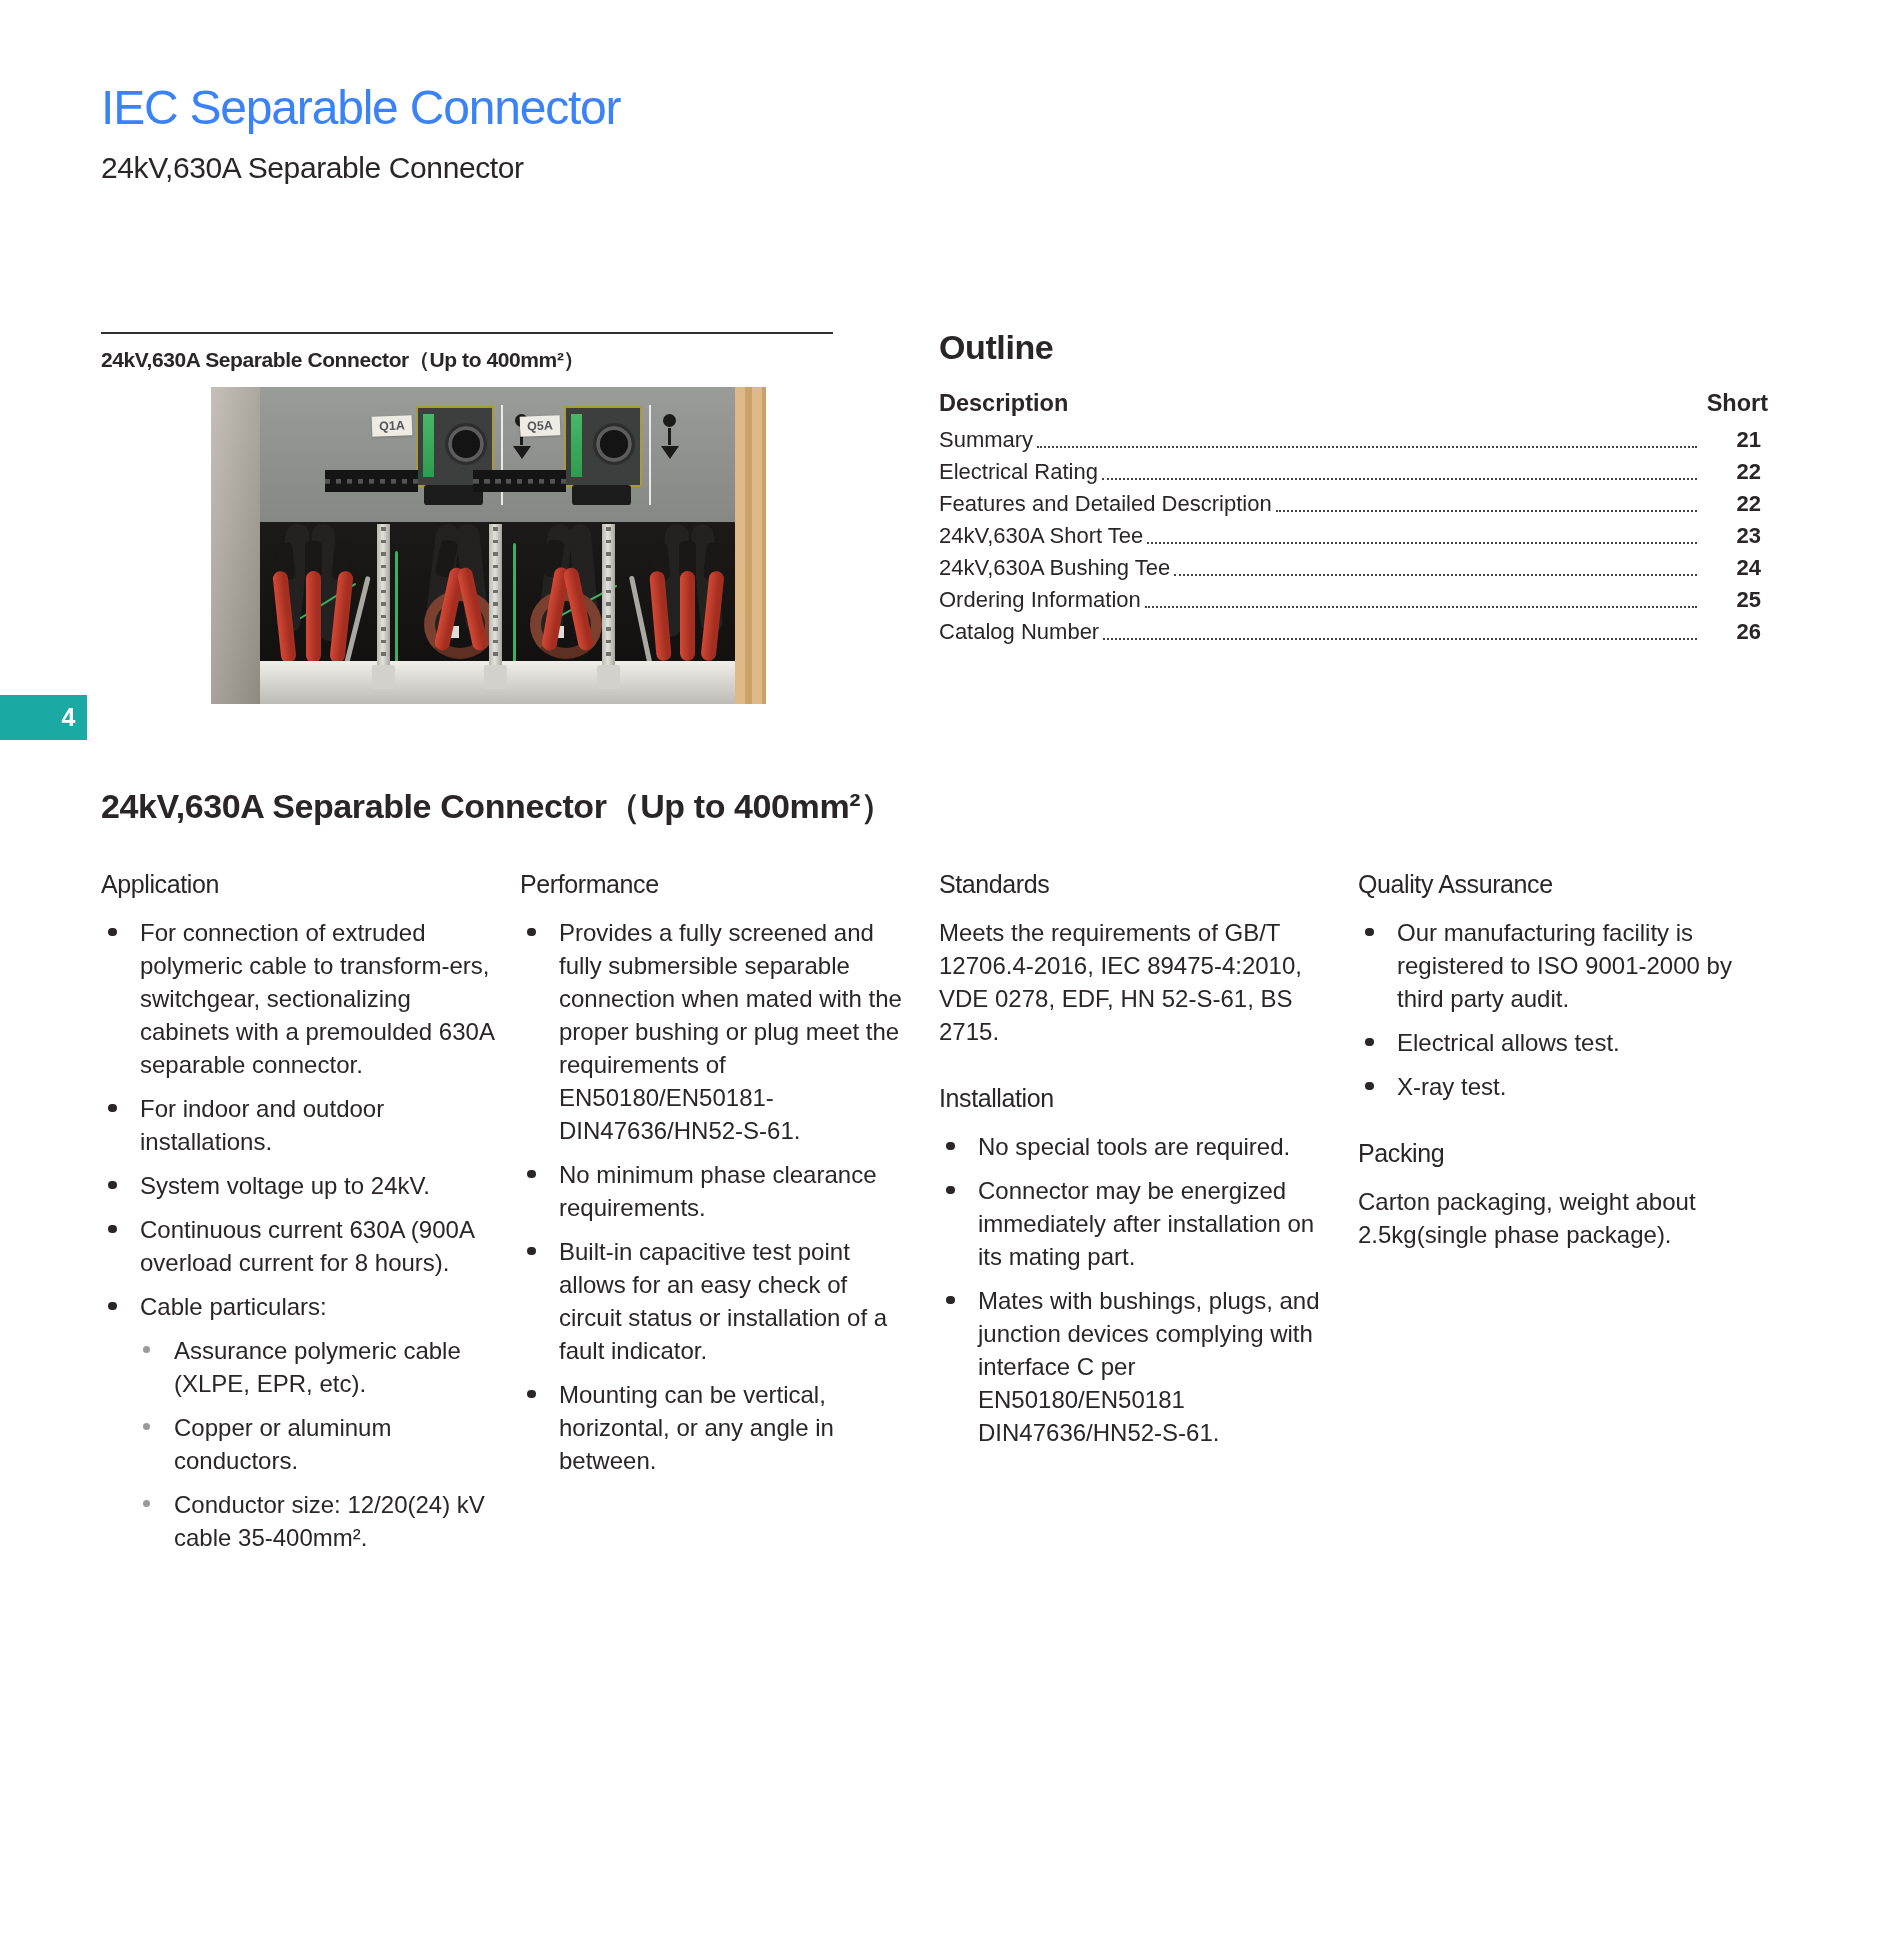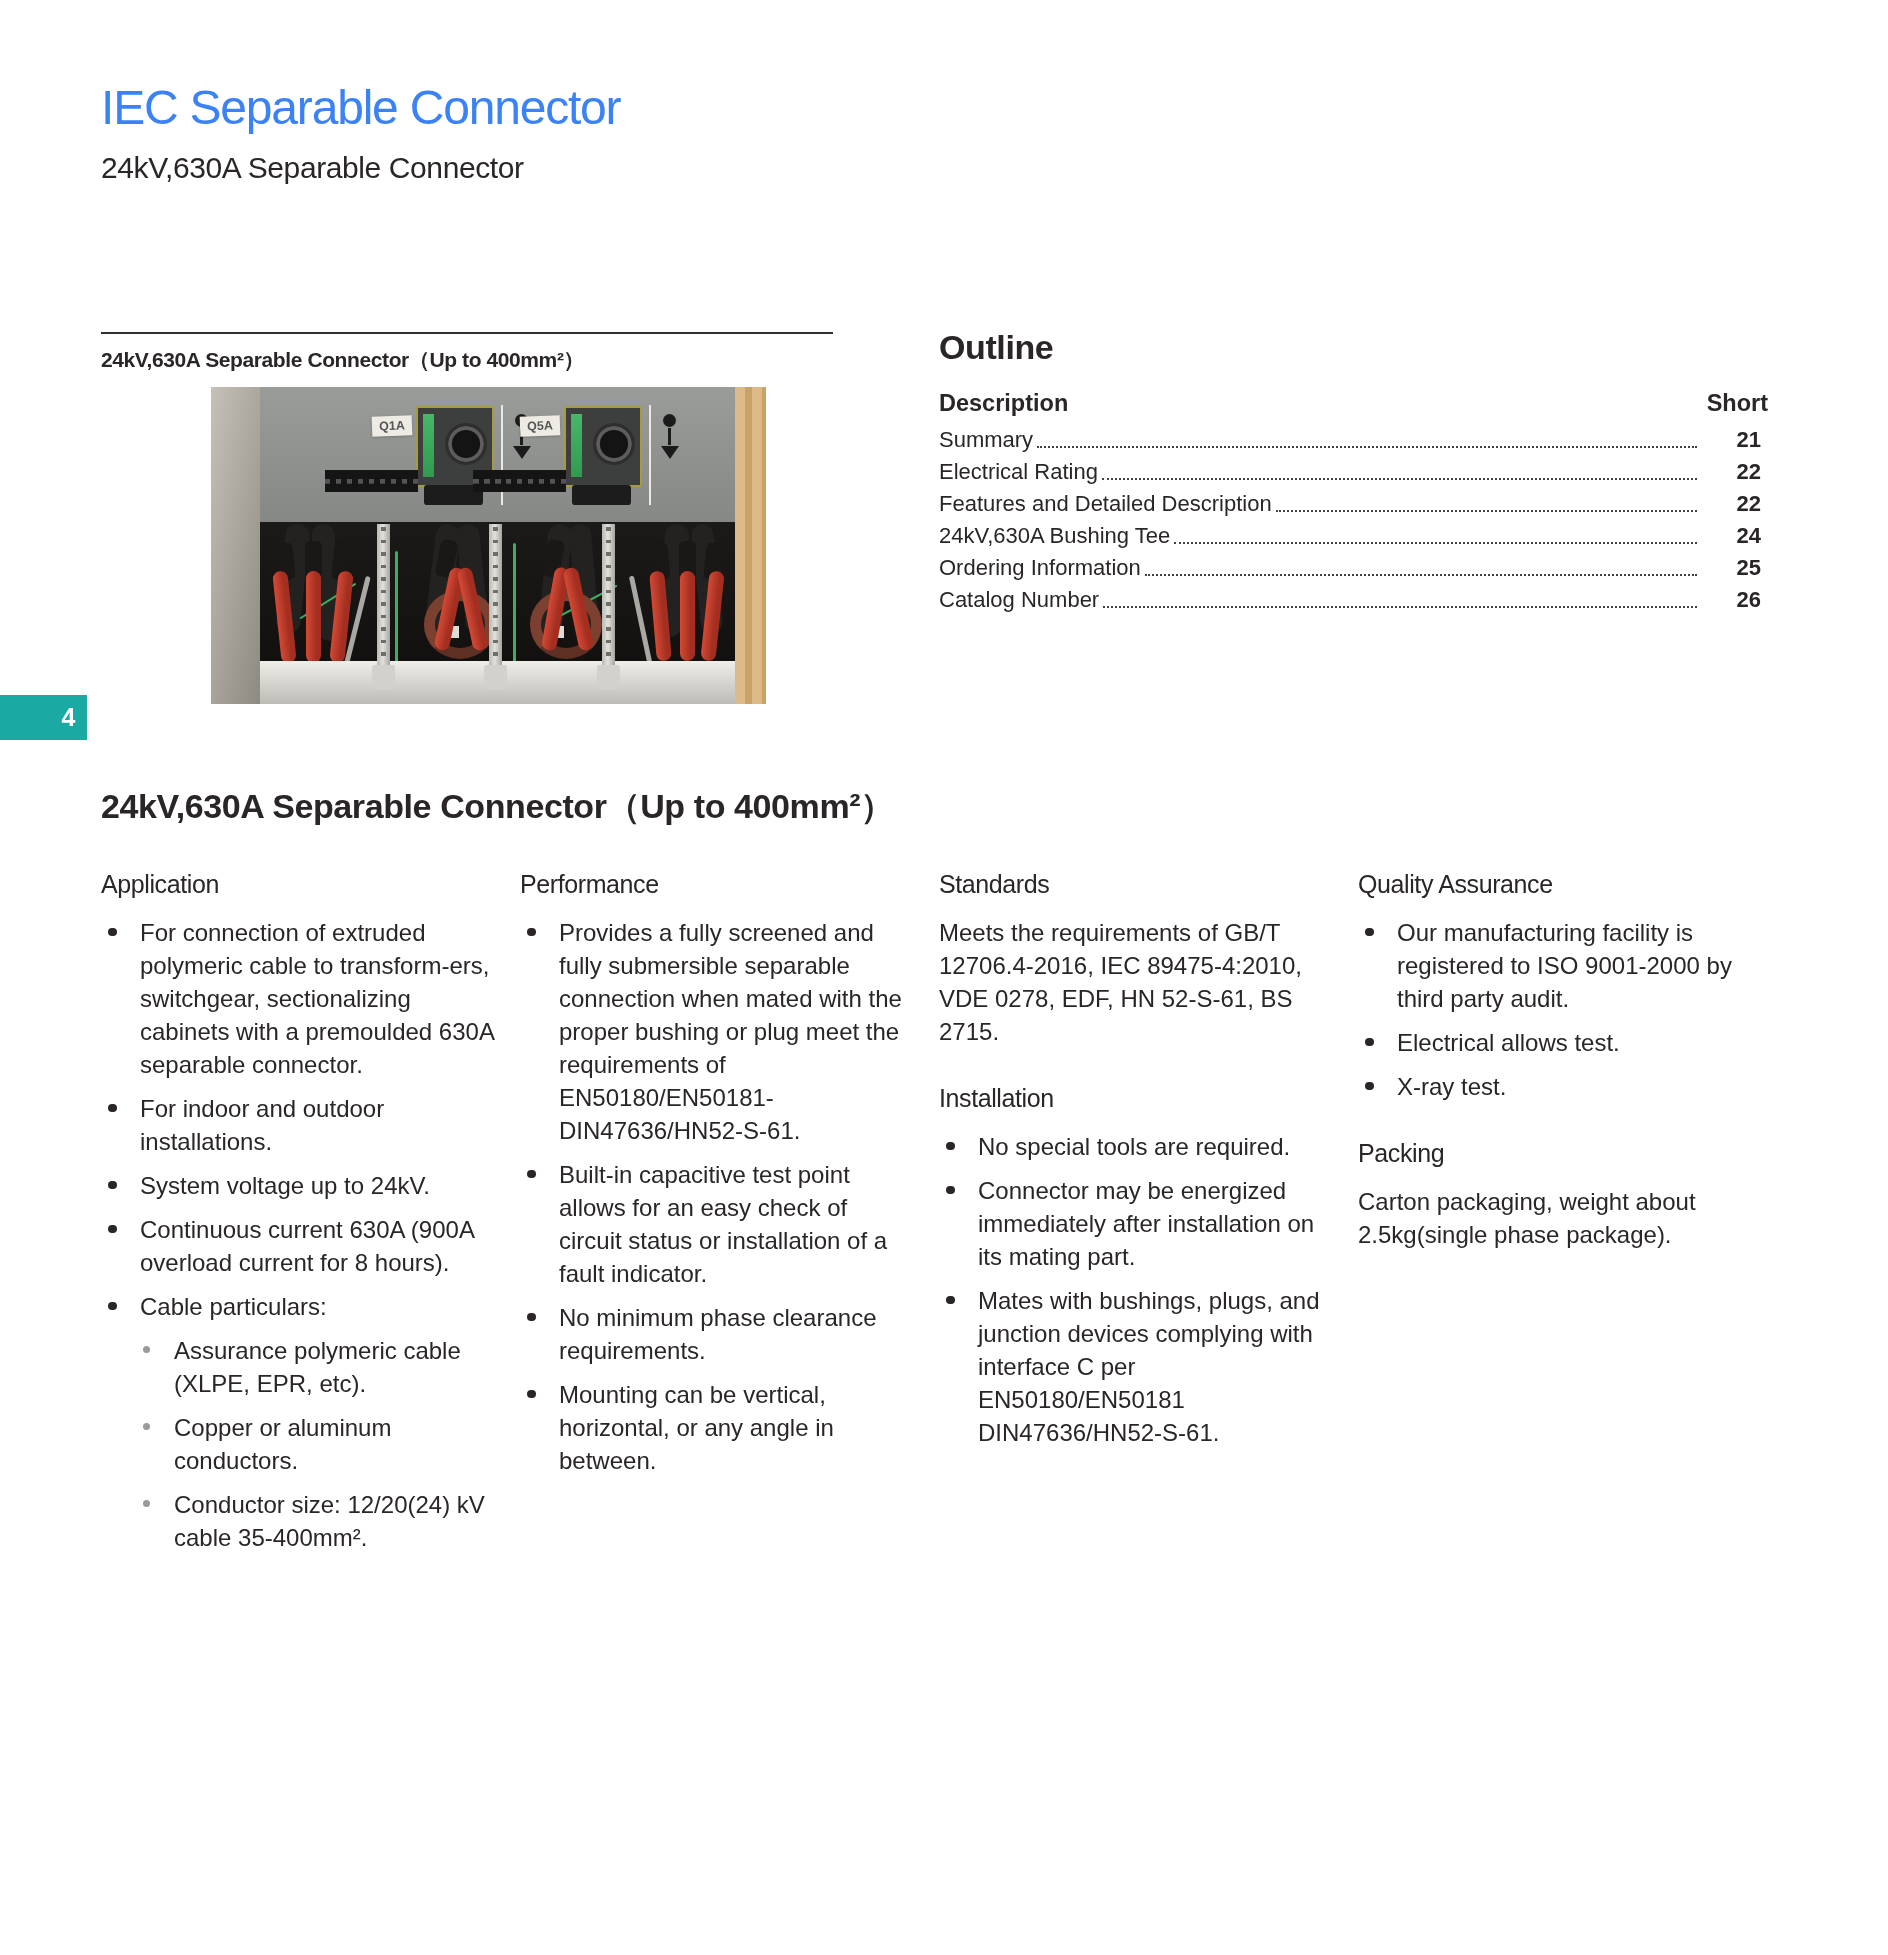--- a/index.html
+++ b/index.html
@@ -226,20 +226,25 @@
           <span class="outline-label">Electrical Rating</span>
           <span class="leader"></span>
           <span class="outline-page">22</span>
         </div>
         <div class="outline-row">
           <span class="outline-label">Features and Detailed Description</span>
           <span class="leader"></span>
           <span class="outline-page">22</span>
         </div>
         <div class="outline-row">
+          <span class="outline-label">24kV,630A Short Tee</span>
+          <span class="leader"></span>
+          <span class="outline-page">23</span>
+        </div>
+        <div class="outline-row">
           <span class="outline-label">24kV,630A Bushing Tee</span>
           <span class="leader"></span>
           <span class="outline-page">24</span>
         </div>
         <div class="outline-row">
           <span class="outline-label">Ordering Information</span>
           <span class="leader"></span>
           <span class="outline-page">25</span>
         </div>
         <div class="outline-row">
@@ -261,22 +266,22 @@
         <div class="li"><span class="dot"></span><span class="litext">System voltage up to 24kV.</span></div>
         <div class="li"><span class="dot"></span><span class="litext">Continuous current 630A (900A overload current for 8 hours).</span></div>
         <div class="li"><span class="dot"></span><span class="litext">Cable particulars:</span></div>
         <div class="li sub"><span class="dot"></span><span class="litext">Assurance polymeric cable (XLPE, EPR, etc).</span></div>
         <div class="li sub"><span class="dot"></span><span class="litext">Copper or aluminum conductors.</span></div>
         <div class="li sub"><span class="dot"></span><span class="litext">Conductor size: 12/20(24) kV cable 35-400mm².</span></div>
       </div>
       <div class="info-col">
         <h3>Performance</h3>
         <div class="li"><span class="dot"></span><span class="litext">Provides a fully screened and fully submersible separable connection when mated with the proper bushing or plug meet the requirements of EN50180/EN50181-DIN47636/HN52-S-61.</span></div>
+        <div class="li"><span class="dot"></span><span class="litext">No minimum phase clearance requirements.</span></div>
         <div class="li"><span class="dot"></span><span class="litext">Built-in capacitive test point allows for an easy check of circuit status or installation of a fault indicator.</span></div>
-        <div class="li"><span class="dot"></span><span class="litext">No minimum phase clearance requirements.</span></div>
         <div class="li"><span class="dot"></span><span class="litext">Mounting can be vertical, horizontal, or any angle in between.</span></div>
       </div>
       <div class="info-col">
         <h3>Standards</h3>
         <p class="para">Meets the requirements of GB/T 12706.4-2016, IEC 89475-4:2010, VDE 0278, EDF, HN 52-S-61, BS 2715.</p>
         <h3 class="follow">Installation</h3>
         <div class="li"><span class="dot"></span><span class="litext">No special tools are required.</span></div>
         <div class="li"><span class="dot"></span><span class="litext">Connector may be energized immediately after installation on its mating part.</span></div>
         <div class="li"><span class="dot"></span><span class="litext">Mates with bushings, plugs, and junction devices complying with interface C per EN50180/EN50181 DIN47636/HN52-S-61.</span></div>
       </div>

